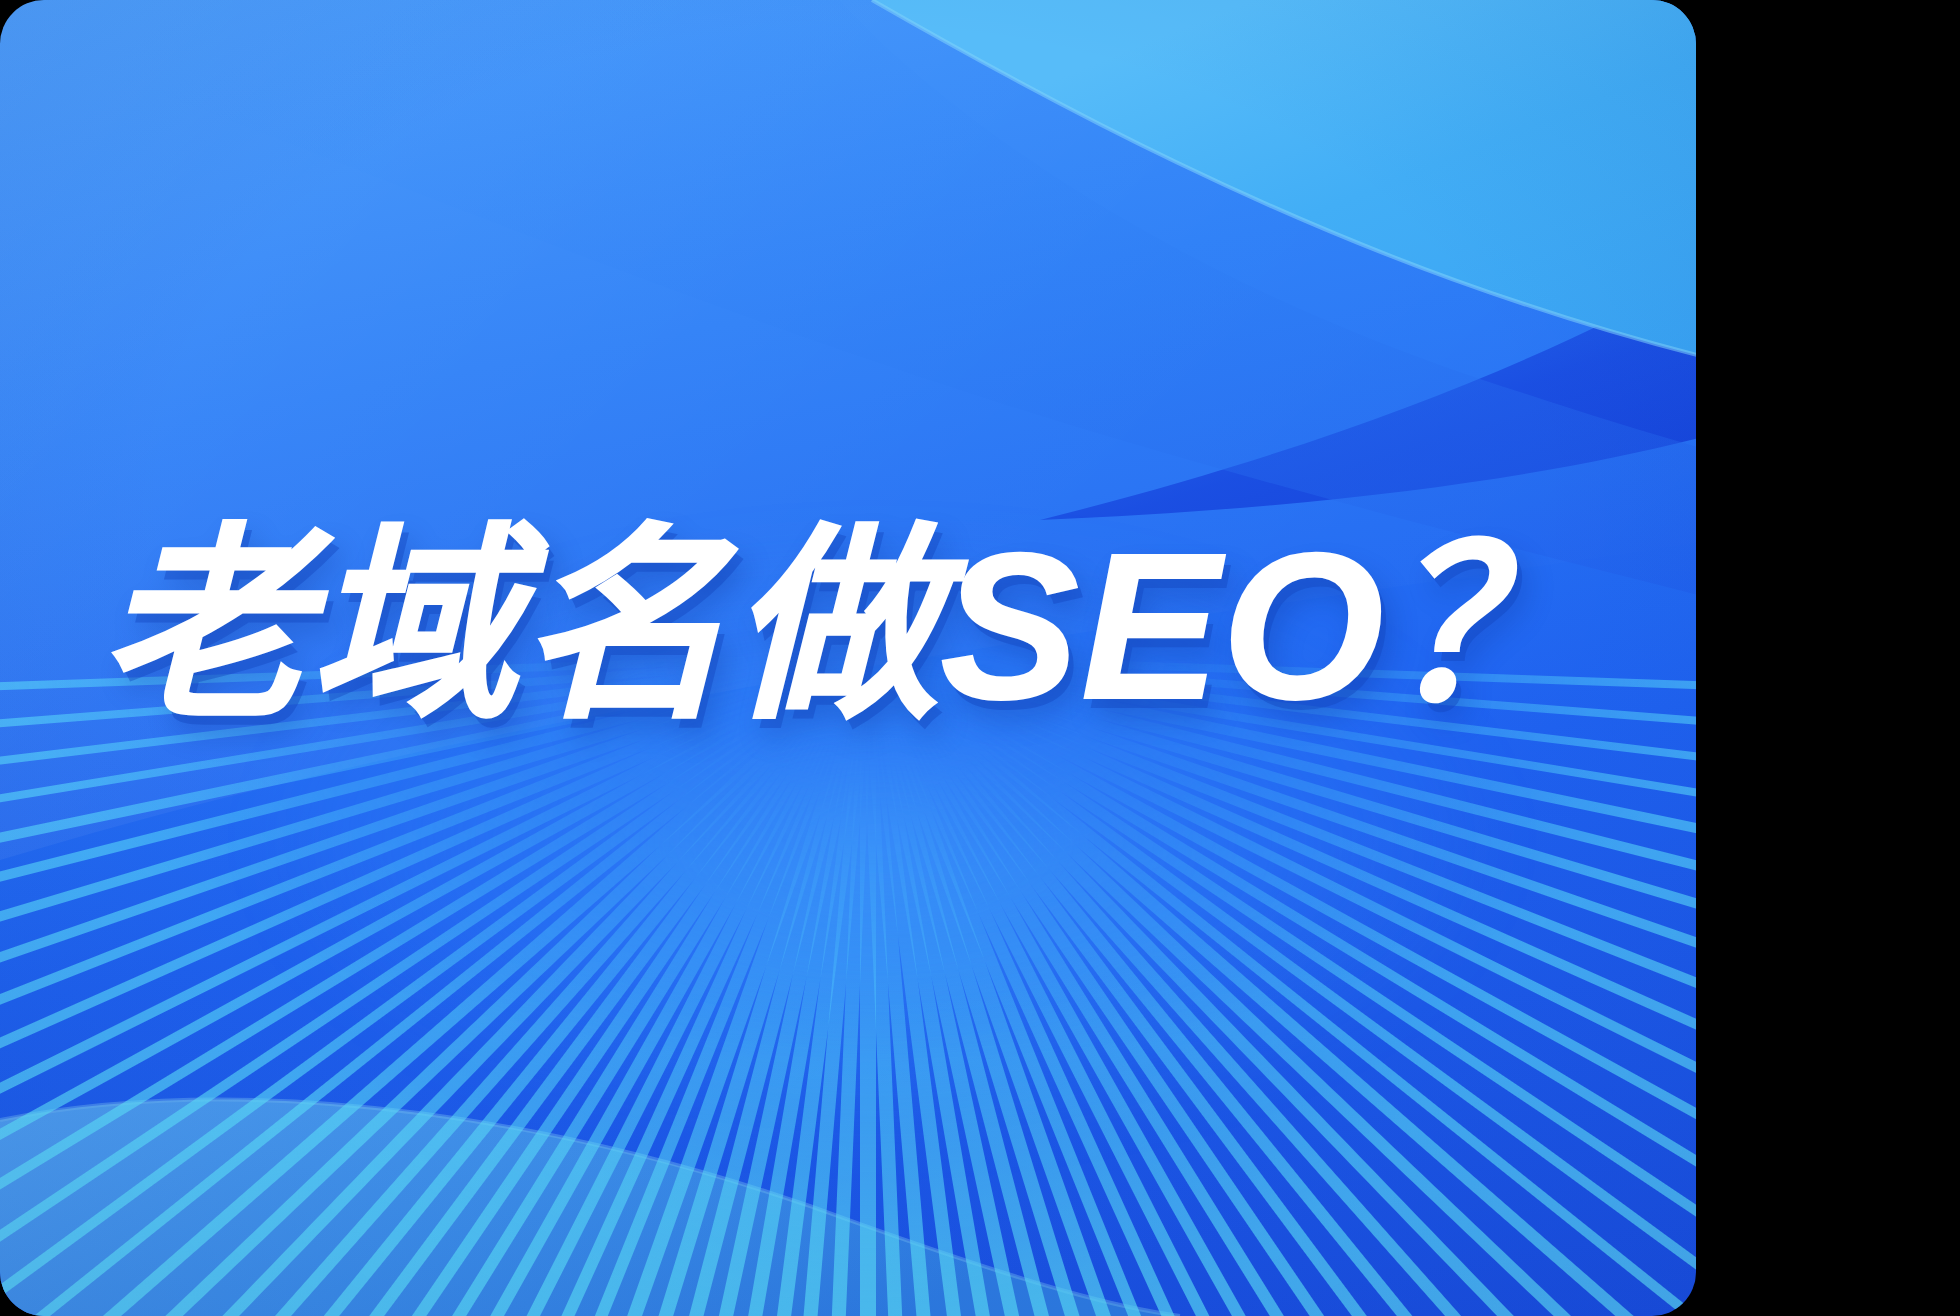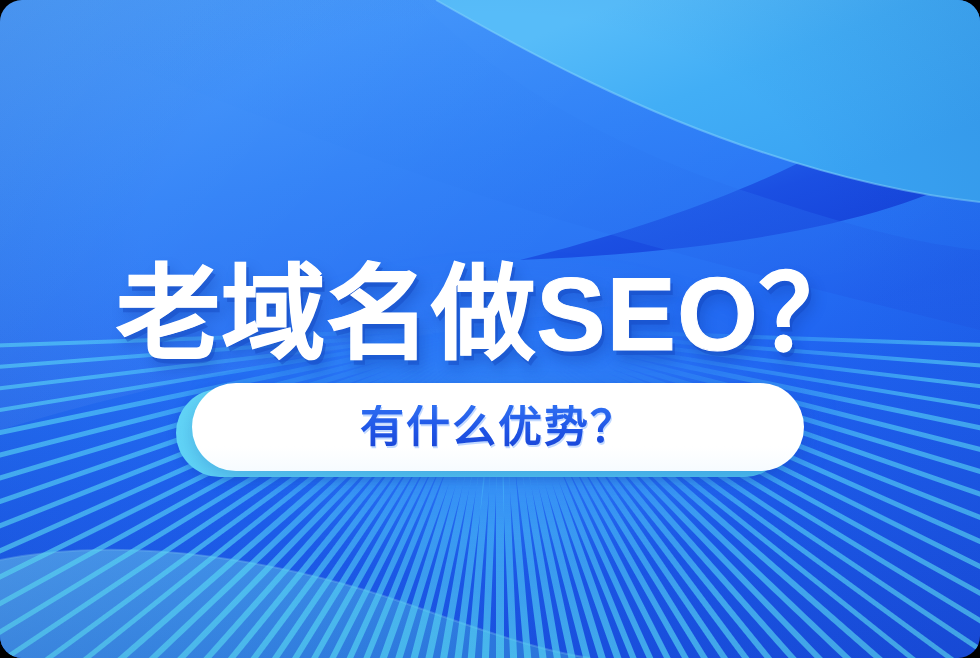--- a/index.html
+++ b/index.html
@@ -10,26 +10,27 @@
   }
   body {
     width: 980px;
     height: 658px;
     overflow: hidden;
     font-family: "Liberation Sans", "DejaVu Sans", sans-serif;
   }
 
   .poster {
     position: relative;
-    width: 980px;
+    width: 848px;
     height: 658px;
     border-radius: 22px;
     overflow: hidden;
     background: linear-gradient(170deg, #3d96fb 0%, #2b7ef7 28%, #1f62f0 62%, #1a4fe4 100%);
     isolation: isolate;
+    font-style: italic;
   }
 
   
   .bg-layer {
     position: absolute;
     inset: 0;
     pointer-events: none;
   }
 
   .bg-svg {
@@ -312,23 +313,15 @@
           <span class="ray" style="width: 4.18px; margin-left: -2.09px; opacity: 0.67; transform: rotate(88deg);"></span>
         </div>
     </div>
     <div class="vignette"></div>
   </div>
 
   <div class="content">
 
     <h1 class="headline">老域名做SEO？</h1>
 
-    <div class="pill-zone">
-      <div class="pill-holder">
-        <div class="pill-outline"></div>
-        <div class="pill">
-          <span class="pill-text">有什么优势？</span>
-        </div>
-      </div>
-    </div>
 
   </div>
 </div>
 
 </body></html>

